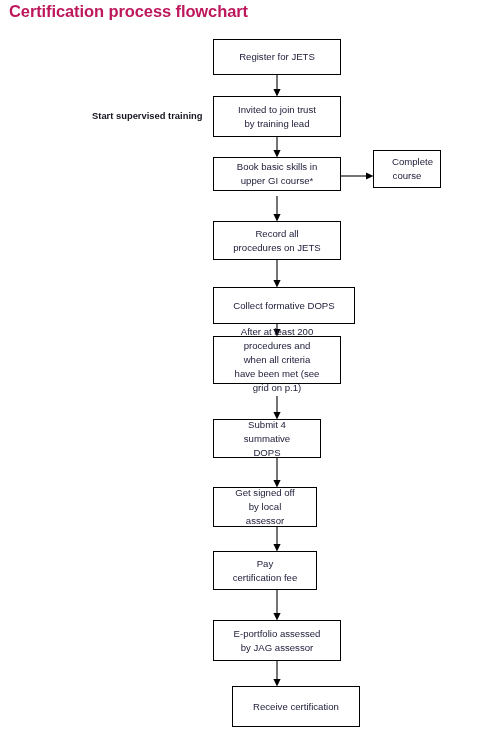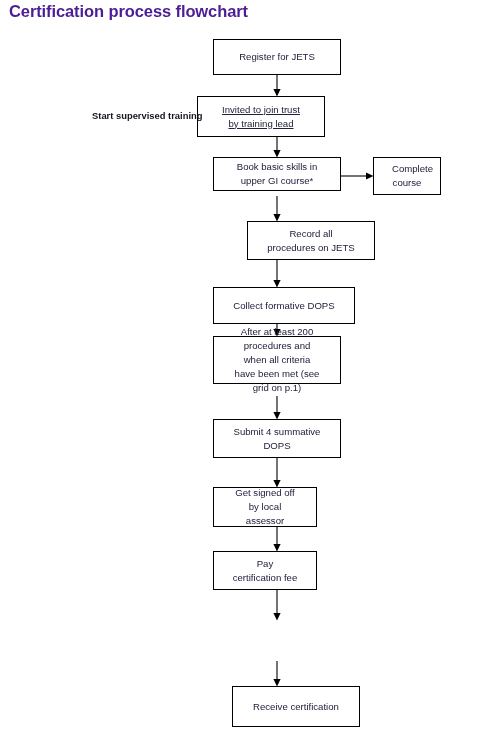--- a/index.html
+++ b/index.html
@@ -18,21 +18,21 @@
     -webkit-font-smoothing: antialiased;
   }
 
   #chart-title {
     position: absolute;
     left: 9px;
     top: 2px;
     font-size: 16.5px;
     font-weight: bold;
     letter-spacing: -0.1px;
-    color: #4c1d95;
+    color: #be185d;
     white-space: nowrap;
   }
 
   #flow-canvas {
     position: absolute;
     left: 0;
     top: 0;
     width: 483px;
     height: 741px;
   }
@@ -142,56 +142,59 @@
     <g>
       <line x1="277" y1="661" x2="277" y2="682"></line>
       <polygon points="277,686.5 273.4,679 280.6,679"></polygon>
     </g>
   </svg>
 
   <div class="flow-node" style="left:213px; top:39px; width:128px; height:36px;">
     <span class="node-text">Register for JETS</span>
   </div>
 
-  <div class="flow-node" style="left:197px; top:96px; width:128px; height:41px;text-decoration:underline;">
+  <div class="flow-node" style="left:213px; top:96px; width:128px; height:41px;">
     <span class="node-text">Invited to join trust by training lead</span>
   </div>
 
   <div class="flow-node" style="left:213px; top:157px; width:128px; height:34px;">
     <span class="node-text">Book basic skills in upper GI course*</span>
   </div>
 
-  <div class="flow-node" style="left:373px; top:157px; width:68px; height:38px;">
+  <div class="flow-node" style="left:373px; top:150px; width:68px; height:38px;">
     <span class="node-text">Complete course</span>
   </div>
 
-  <div class="flow-node" style="left:213px; top:221px; width:128px; height:39px;margin-left:34px;">
+  <div class="flow-node" style="left:213px; top:221px; width:128px; height:39px;">
     <span class="node-text">Record all procedures on JETS</span>
   </div>
 
   <div class="flow-node" style="left:213px; top:287px; width:142px; height:37px;">
     <span class="node-text">Collect formative DOPS</span>
   </div>
 
   <div class="flow-node" style="left:213px; top:336px; width:128px; height:48px;">
     <span class="node-text">After at least 200 procedures and when all criteria have been met (see grid on p.1)</span>
   </div>
 
-  <div class="flow-node" style="left:213px; top:419px; width:128px; height:39px;">
+  <div class="flow-node" style="left:213px; top:419px; width:108px; height:39px;">
     <span class="node-text">Submit 4 summative DOPS</span>
   </div>
 
   <div class="flow-node" style="left:213px; top:487px; width:104px; height:40px;">
     <span class="node-text">Get signed off by local assessor</span>
   </div>
 
   <div class="flow-node" style="left:213px; top:551px; width:104px; height:39px;">
     <span class="node-text">Pay certification fee</span>
   </div>
 
+  <div class="flow-node" style="left:213px; top:620px; width:128px; height:41px;">
+    <span class="node-text">E-portfolio assessed by JAG assessor</span>
+  </div>
 
   <div class="flow-node" style="left:213px; top:686px; width:128px; height:41px;margin-left:19px;">
     <span class="node-text">Receive certification</span>
   </div>
 
   <div class="side-label" style="left:92px; top:110px; width:116px;">Start supervised training</div>
 
 </div>
 
 </body></html>

